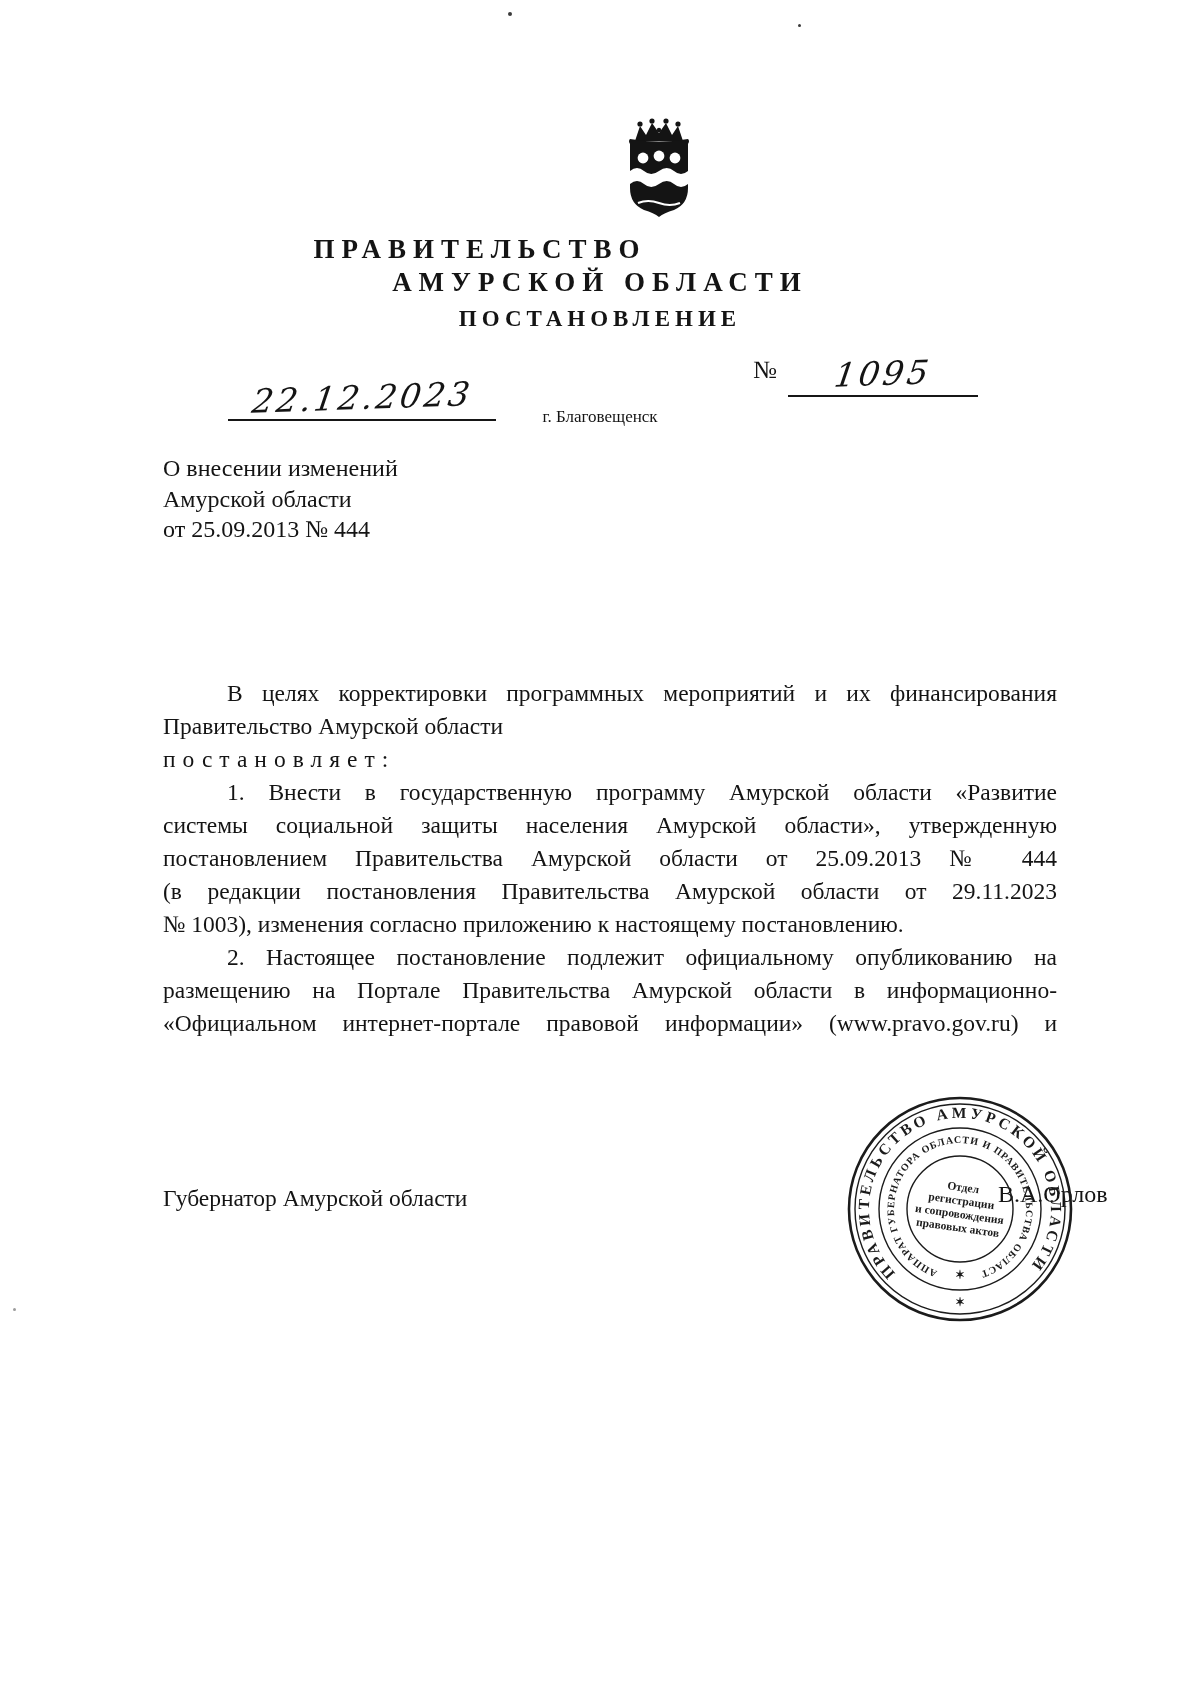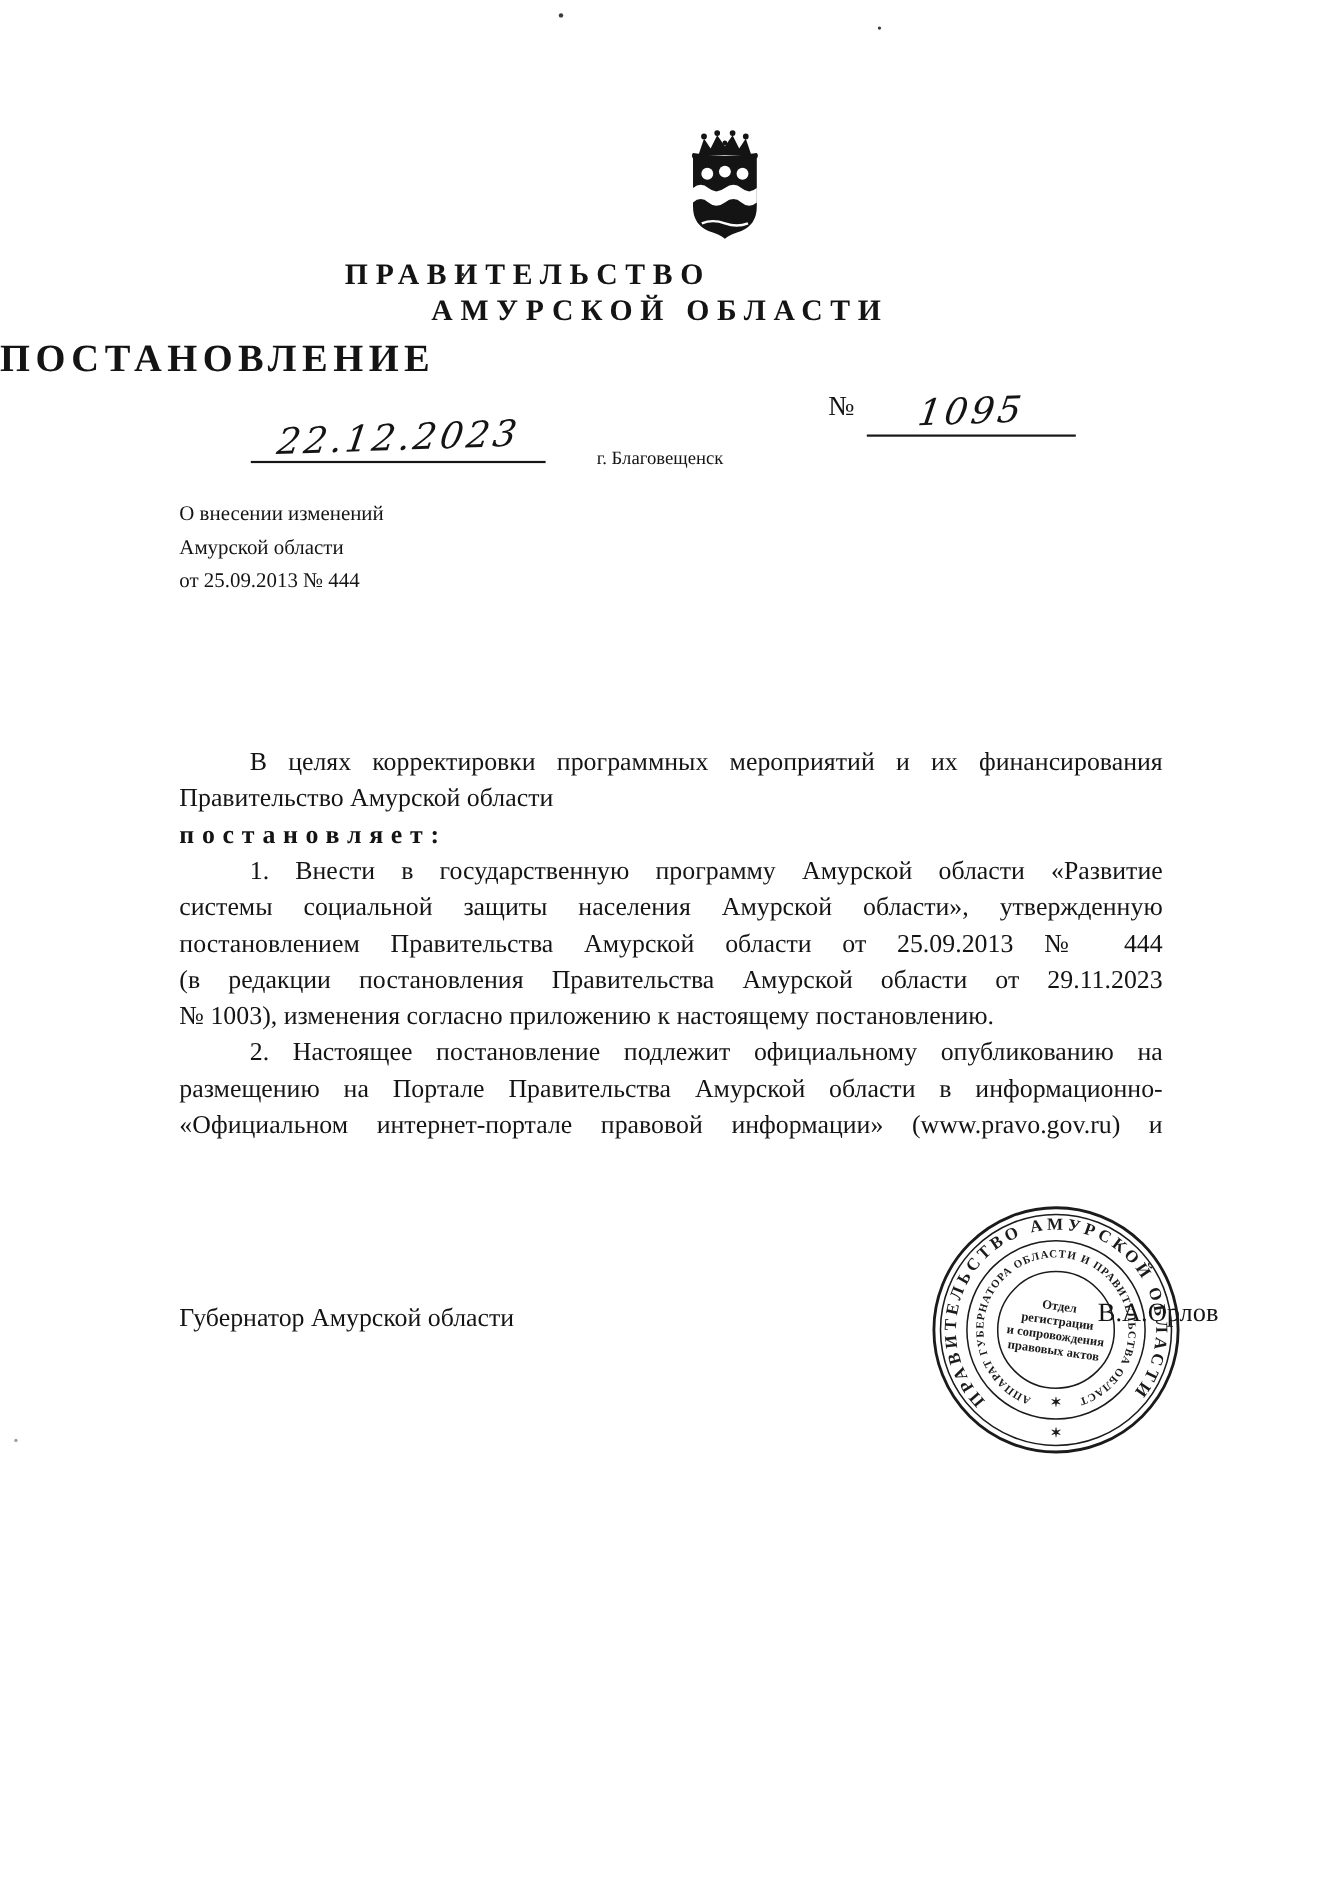--- a/index.html
+++ b/index.html
@@ -12,42 +12,42 @@
     color:#141414;
     overflow:hidden;
   }
   .abs{position:absolute;}
   
   .emblem{left:620px;top:118px;width:78px;height:100px;}
   .org-line1{left:0;top:234px;width:960px;text-align:center;
     font-size:27px;font-weight:bold;letter-spacing:7px;}
   .org-line2{left:0;top:267px;width:1200px;text-align:center;
     font-size:27px;font-weight:bold;letter-spacing:7px;}
-  .doc-type{left:0;top:306px;width:1200px;text-align:left;
-    font-size:35px;font-weight:bold;letter-spacing:5px;}
+  .doc-type{left:0;top:306px;width:1200px;text-align:center;
+    font-size:23px;font-weight:bold;letter-spacing:5px;}
   
   .date-block{left:228px;top:378px;width:268px;text-align:center;
     border-bottom:2px solid #161616;padding-bottom:2px;}
   .handwriting{
     font-family:"DejaVu Serif","Liberation Serif",serif;
     font-style:italic;font-size:33px;letter-spacing:3px;
     transform:skewX(-10deg) rotate(-2deg);display:inline-block;
   }
   .num-label{left:753px;top:356px;font-size:25px;}
   .number-block{left:788px;top:354px;width:190px;text-align:center;
     border-bottom:2px solid #161616;padding-bottom:2px;}
   .city{left:0;top:407px;width:1200px;text-align:center;font-size:17px;}
   
-  .subject{left:163px;top:453px;width:520px;font-size:19px;line-height:30.5px;}
+  .subject{left:163px;top:453px;width:520px;font-size:24px;line-height:30.5px;}
   
   .body-text{left:163px;top:677px;width:894px;font-size:23.5px;line-height:33px;}
   .bline{white-space:normal;}
   .bline.stretch{text-align:justify;text-align-last:justify;text-justify:inter-word;}
   .bline.indent{text-indent:64px;}
-  .bline.spaced-bold{font-weight:bold;letter-spacing:7px;}
+  .bline.spaced-bold{font-weight:normal;letter-spacing:7px;}
   
   .sig-role{left:163px;top:1185px;font-size:23.5px;}
   .sig-name{left:998px;top:1181px;font-size:24px;}
   
   .stamp{left:845px;top:1094px;width:230px;height:230px;}
   .st-ring-outer{font-family:"Liberation Serif",serif;font-size:15.5px;font-weight:bold;
     letter-spacing:2.5px;fill:#1b1b1b;}
   .st-ring-inner{font-family:"Liberation Serif",serif;font-size:10px;font-weight:bold;
     letter-spacing:1.5px;fill:#1b1b1b;}
   .st-center{font-family:"Liberation Serif",serif;font-size:11.5px;font-weight:bold;

